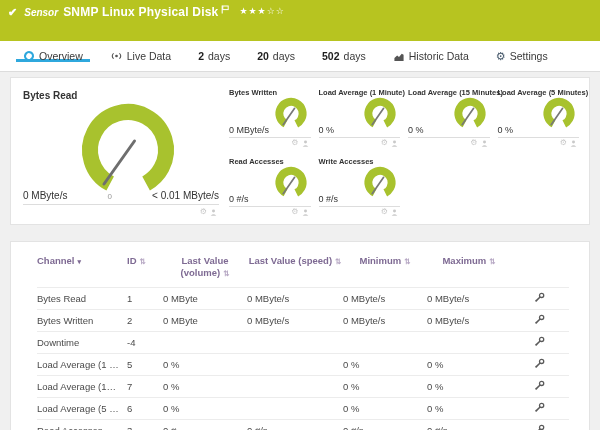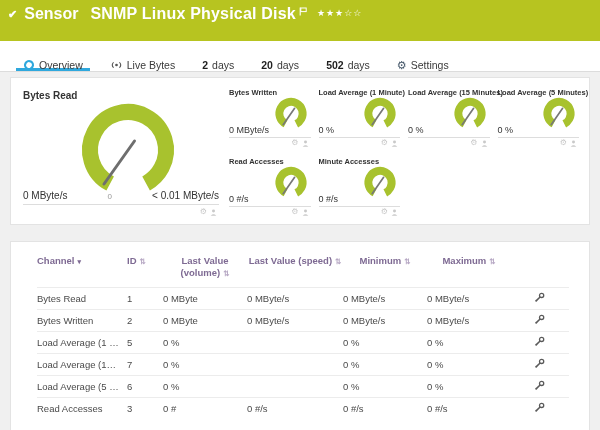--- a/index.html
+++ b/index.html
@@ -3,28 +3,28 @@
 <meta charset="utf-8">
 <style>
   html,body{margin:0;padding:0}
   body{font-family:"Liberation Sans",sans-serif;}
   .screen{width:600px;height:430px;overflow:hidden;background:#f0f0f0;position:relative}
 
   
   .banner{height:41px;background:#b7c420;box-sizing:border-box;padding:5px 8px 0}
   .b1{display:flex;align-items:center;color:#fff}
   .check{font-size:11px;font-weight:bold;margin-right:7px}
-  .sensor-type{font-size:16px;font-weight:600;margin-right:12px}
-  .sensor-title{font-size:16px;font-weight:700;letter-spacing:.2px}
+  .sensor-type{font-style:italic;font-size:10px;font-weight:600;margin-right:5px}
+  .sensor-title{font-size:12px;font-weight:700;letter-spacing:.2px}
   .flag{margin:-6px 2px 0 3px}
   .stars{font-size:9px;letter-spacing:1px;margin-left:8px;margin-top:-3px;color:#fff;cursor:pointer}
   .b2{color:#fff;font-size:8.5px;font-weight:700;margin-left:30px;margin-top:2px}
 
   
-  .tabs{height:30px;background:#fff;border-bottom:1px solid #dcdcdc;display:flex;align-items:flex-end;padding:0 12px 0 16px}
+  .tabs{height:30px;background:#fff;border-bottom:1px solid #dcdcdc;display:flex;align-items:center;padding:0 12px 0 16px}
   .tab{display:flex;align-items:center;gap:4px;padding:0 7px;margin-right:13px;font-size:10.5px;color:#3a3a3a;cursor:pointer;white-space:nowrap}
   .tab.active{box-shadow:inset 0 -3px 0 #2fa8dd}
   .tab.push-right{margin-left:auto}
   .tab-num{font-weight:700;color:#1f1f1f}
 
   
   .content{padding:5px 10px 0}
   .panel{background:#fff;border:1px solid #e3e3e3;box-sizing:border-box}
 
   
@@ -81,33 +81,39 @@
         <svg width="12" height="12" viewBox="0 0 14 14">
           <circle cx="7" cy="7" r="4.6" fill="none" stroke="#2fa8dd" stroke-width="2.6" stroke-dasharray="24.4 28.9" transform="rotate(118 7 7)"></circle>
         </svg>
         <span class="tab-label">Overview</span>
       </div>
       <div class="tab">
         <svg width="13" height="12" viewBox="0 0 14 14">
           <circle cx="7" cy="7" r="1.6" fill="#555"></circle>
           <path d="M3.6 3.8 a4.6 4.6 0 0 0 0 6.4 M10.4 3.8 a4.6 4.6 0 0 1 0 6.4" fill="none" stroke="#555" stroke-width="1.2"></path>
         </svg>
-        <span class="tab-label">Live Bytes</span>
+        <span class="tab-label">Live Data</span>
       </div>
       <div class="tab">
         <span class="tab-num">2</span>
         <span class="tab-label">days</span>
       </div>
       <div class="tab">
         <span class="tab-num">20</span>
         <span class="tab-label">days</span>
       </div>
       <div class="tab">
         <span class="tab-num">502</span>
         <span class="tab-label">days</span>
+      </div>
+      <div class="tab">
+        <svg width="12" height="11" viewBox="0 0 12 12">
+          <path d="M1 11 V7.5 L4 5 l2 1.6 L9 3 l2 1.2 V11 Z" fill="#555"></path>
+        </svg>
+        <span class="tab-label">Historic Data</span>
       </div>
       <div class="tab">
         <span style="font-size:11px;color:#47596b;line-height:1">⚙</span>
         <span class="tab-label">Settings</span>
       </div>
     </div>
 
   <div class="content">
 
     <div class="panel panel-gauges">
@@ -206,21 +212,21 @@
             <div class="sg-line"></div>
             <div class="g-icons">
               <span class="g-gear">⚙</span>
               <svg width="7" height="7" viewBox="0 0 8 8">
                 <circle cx="4" cy="2.2" r="1.7" fill="#c9c9c9"></circle>
                 <path d="M0.8 7.8 Q4 4.4 7.2 7.8 Z" fill="#c9c9c9"></path>
               </svg>
             </div>
           </div>
           <div class="sg">
-            <div class="sg-label">Minute Accesses</div>
+            <div class="sg-label">Write Accesses</div>
             <svg class="sg-dial" viewBox="0 0 34 34">
               <circle cx="17" cy="17.5" r="11" fill="none" stroke="#a8c22e" stroke-width="7.5" stroke-dasharray="58.2 69.2" transform="rotate(118 17 17.5)"></circle>
               <line x1="20.4" y1="12.6" x2="9.6" y2="28" stroke="#777" stroke-width="1.6" stroke-linecap="round"></line>
             </svg>
             <div class="sg-value">0 #/s</div>
             <div class="sg-line"></div>
             <div class="g-icons">
               <span class="g-gear">⚙</span>
               <svg width="7" height="7" viewBox="0 0 8 8">
                 <circle cx="4" cy="2.2" r="1.7" fill="#c9c9c9"></circle>
@@ -274,20 +280,33 @@
               <td>0 MByte/s</td>
               <td>0 MByte/s</td>
               <td>0 MByte/s</td>
               <td class="c-icon"><svg width="11" height="11" viewBox="0 0 12 12">
                   <circle cx="8.3" cy="3.7" r="2.3" fill="none" stroke="#5a5a5a" stroke-width="1.4"></circle>
                   <line x1="6.6" y1="5.4" x2="2.6" y2="9.4" stroke="#5a5a5a" stroke-width="1.6"></line>
                   <circle cx="2.4" cy="9.6" r="1.1" fill="#5a5a5a"></circle>
                 </svg></td>
             </tr>
             <tr>
+              <td class="c-left c-channel">Downtime</td>
+              <td class="c-left">-4</td>
+              <td></td>
+              <td></td>
+              <td></td>
+              <td></td>
+              <td class="c-icon"><svg width="11" height="11" viewBox="0 0 12 12">
+                  <circle cx="8.3" cy="3.7" r="2.3" fill="none" stroke="#5a5a5a" stroke-width="1.4"></circle>
+                  <line x1="6.6" y1="5.4" x2="2.6" y2="9.4" stroke="#5a5a5a" stroke-width="1.6"></line>
+                  <circle cx="2.4" cy="9.6" r="1.1" fill="#5a5a5a"></circle>
+                </svg></td>
+            </tr>
+            <tr>
               <td class="c-left c-channel">Load Average (1 Minute)</td>
               <td class="c-left">5</td>
               <td>0 %</td>
               <td></td>
               <td>0 %</td>
               <td>0 %</td>
               <td class="c-icon"><svg width="11" height="11" viewBox="0 0 12 12">
                   <circle cx="8.3" cy="3.7" r="2.3" fill="none" stroke="#5a5a5a" stroke-width="1.4"></circle>
                   <line x1="6.6" y1="5.4" x2="2.6" y2="9.4" stroke="#5a5a5a" stroke-width="1.6"></line>
                   <circle cx="2.4" cy="9.6" r="1.1" fill="#5a5a5a"></circle>

